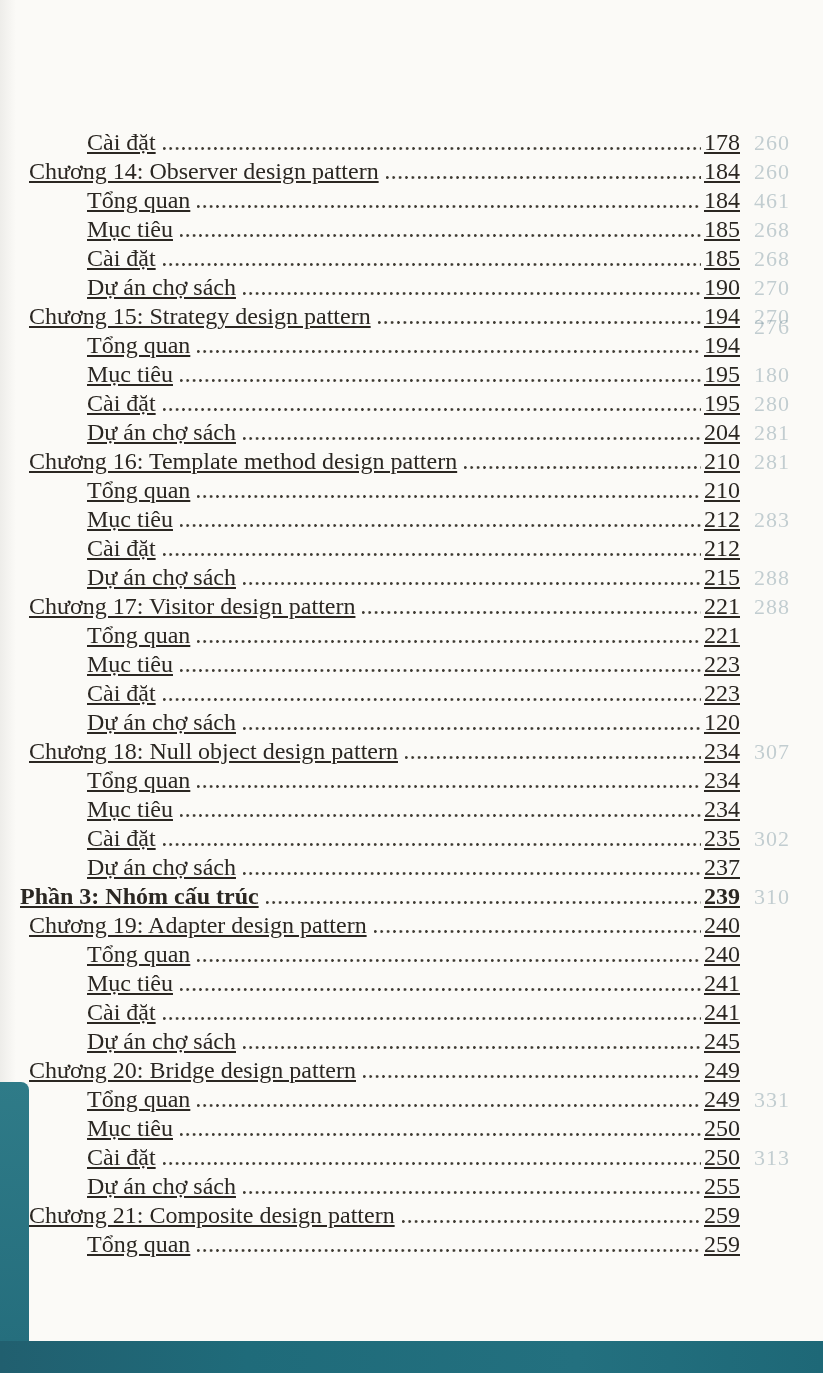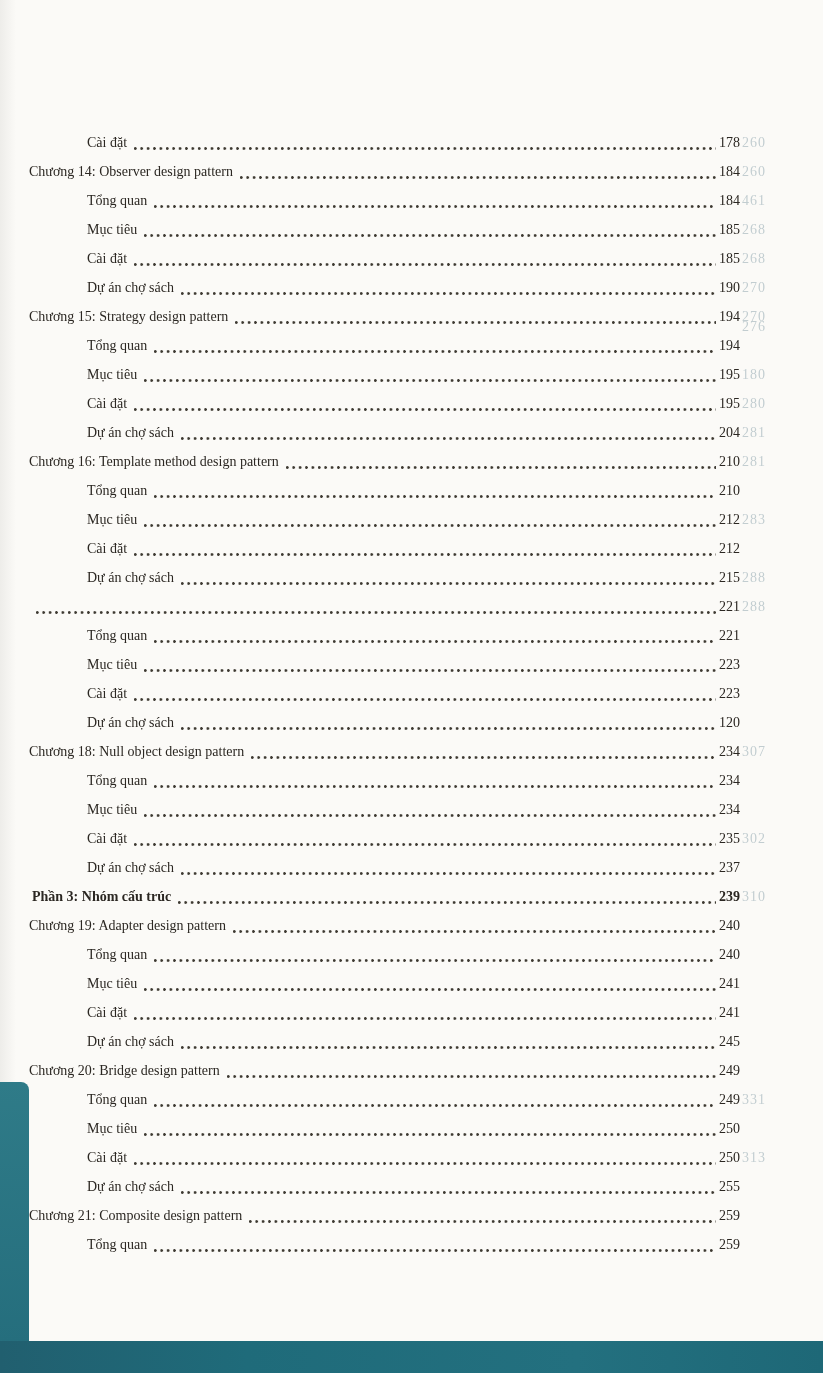--- a/index.html
+++ b/index.html
@@ -16,40 +16,40 @@
   .page::before{
     content:""; position:absolute; left:0; top:0; bottom:0; width:16px;
     background:linear-gradient(90deg, rgba(60,60,55,0.07), rgba(60,60,55,0));
     pointer-events:none; z-index:3;
   }
   .toc{
     position:absolute; top:128px; left:0; right:0; z-index:2;
   }
   .row{
     display:flex; height:29px; line-height:29px;
-    font-size:14px; padding-right:83px; white-space:nowrap;
+    font-size:24px; padding-right:83px; white-space:nowrap;text-decoration:underline;
   }
   .row .title{ flex:none; }
   .row .pagenum{ flex:none; min-width:20px; text-align:right; }
   .row .leader{ flex:1; position:relative; margin:0 3px 0 7px; overflow:hidden; }
   .row .leader::after{
     content:""; position:absolute; left:0; right:0; bottom:7px; height:3px;
     background-image:radial-gradient(circle at 1.3px 1.5px, #3e3a32 1.15px, rgba(0,0,0,0) 1.55px);
     background-size:6.4px 3px; background-repeat:repeat-x;
   }
-  .lvl-part   { padding-left:32px; font-weight:bold; }
+  .lvl-part   { padding-left:20px; font-weight:bold; }
   .lvl-chapter{ padding-left:29px; }
   .lvl-sub    { padding-left:87px; }
 
   
   .ghosts{ position:absolute; inset:0; z-index:1; pointer-events:none; }
   .ghost-num{
     position:absolute; left:742px; width:60px;
-    font-size:14px; line-height:29px; letter-spacing:1px;
-    color:#74909c; opacity:0.42; filter:blur(0.6px);
+    font-size:22px; line-height:29px; letter-spacing:1px;
+    color:#74909c; opacity:0.42; filter:blur(0.6px);text-align:center;
   }
 
   
   .cover-left{
     position:absolute; left:0; top:1082px; bottom:30px; width:29px;
     background:linear-gradient(180deg,#2f7b88,#256e7d);
     border-top-right-radius:8px;
     z-index:4;
   }
   .cover-bottom{
@@ -159,20 +159,21 @@
         <span class="title">Cài đặt</span>
         <span class="leader"></span>
         <span class="pagenum">212</span>
       </div>
       <div class="row lvl-sub">
         <span class="title">Dự án chợ sách</span>
         <span class="leader"></span>
         <span class="pagenum">215</span>
       </div>
       <div class="row lvl-chapter">
+        <span class="title">Chương 17: Visitor design pattern</span>
         <span class="leader"></span>
         <span class="pagenum">221</span>
       </div>
       <div class="row lvl-sub">
         <span class="title">Tổng quan</span>
         <span class="leader"></span>
         <span class="pagenum">221</span>
       </div>
       <div class="row lvl-sub">
         <span class="title">Mục tiêu</span>

